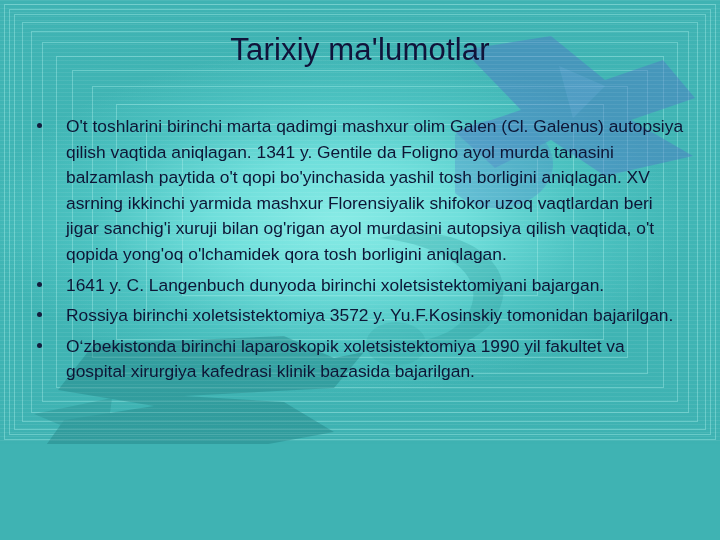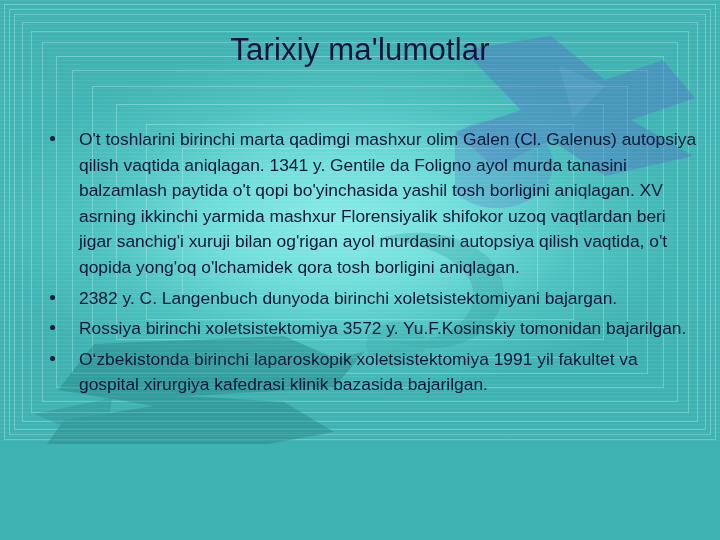--- a/index.html
+++ b/index.html
@@ -97,21 +97,21 @@
     line-height: 40px;
     color: #11133a;
     letter-spacing: 0.2px;
     white-space: nowrap;
   }
   .body-list {
     position: absolute;
     left: 28px;
     top: 114px;
     width: 660px;
-    margin: 13px;
+    margin: 0;
     padding: 0;
     list-style: none;
   }
   .body-list li {
     position: relative;
     padding-left: 38px;
     margin: 0 0 5px 0;
     font-size: 17.4px;
     line-height: 25.6px;
     color: #0d1636;
@@ -170,26 +170,26 @@
 
     <div class="slide-title">Tarixiy ma'lumotlar</div>
 
     <ul class="body-list">
       <li>
         <span class="bullet"></span>
         <span>O't toshlarini birinchi marta qadimgi mashxur olim Galen (Cl. Galenus) autopsiya qilish vaqtida aniqlagan. 1341 y. Gentile da Foligno ayol murda tanasini balzamlash paytida  o't qopi bo'yinchasida yashil tosh borligini aniqlagan. XV asrning ikkinchi yarmida mashxur Florensiyalik shifokor uzoq vaqtlardan beri jigar sanchig'i xuruji bilan og'rigan ayol murdasini autopsiya qilish vaqtida, o't qopida yong'oq o'lchamidek qora tosh borligini aniqlagan.</span>
       </li>
       <li>
         <span class="bullet"></span>
-        <span>2382 y. C. Langenbuch dunyoda birinchi xoletsistektomiyani bajargan.</span>
+        <span>1641 y. C. Langenbuch dunyoda birinchi xoletsistektomiyani bajargan.</span>
       </li>
       <li>
         <span class="bullet"></span>
         <span>Rossiya birinchi xoletsistektomiya 3572 y. Yu.F.Kosinskiy tomonidan bajarilgan.</span>
       </li>
       <li>
         <span class="bullet"></span>
-        <span>Oʻzbekistonda birinchi laparoskopik xoletsistektomiya 1991 yil fakultet va gospital xirurgiya kafedrasi klinik bazasida bajarilgan.</span>
+        <span>Oʻzbekistonda birinchi laparoskopik xoletsistektomiya 1990 yil fakultet va gospital xirurgiya kafedrasi klinik bazasida bajarilgan.</span>
       </li>
     </ul>
 
   </div>
 </div>
 
 </body></html>

